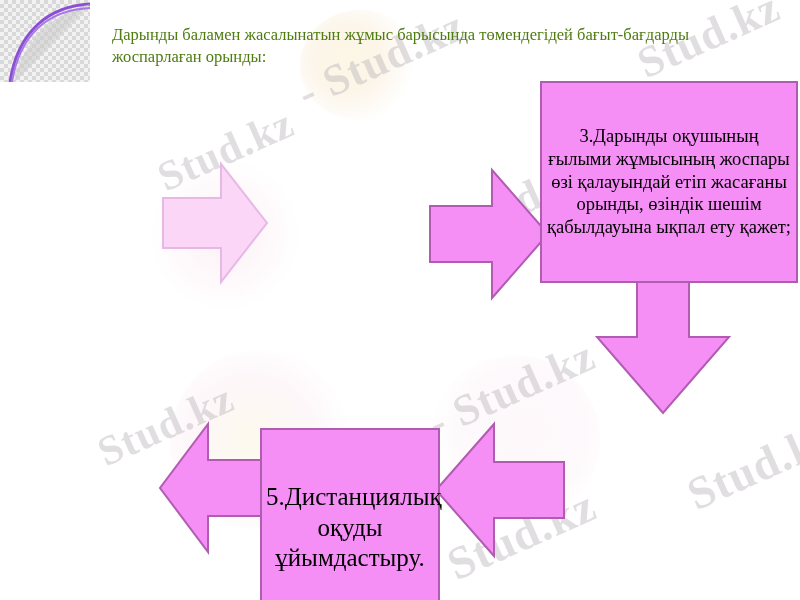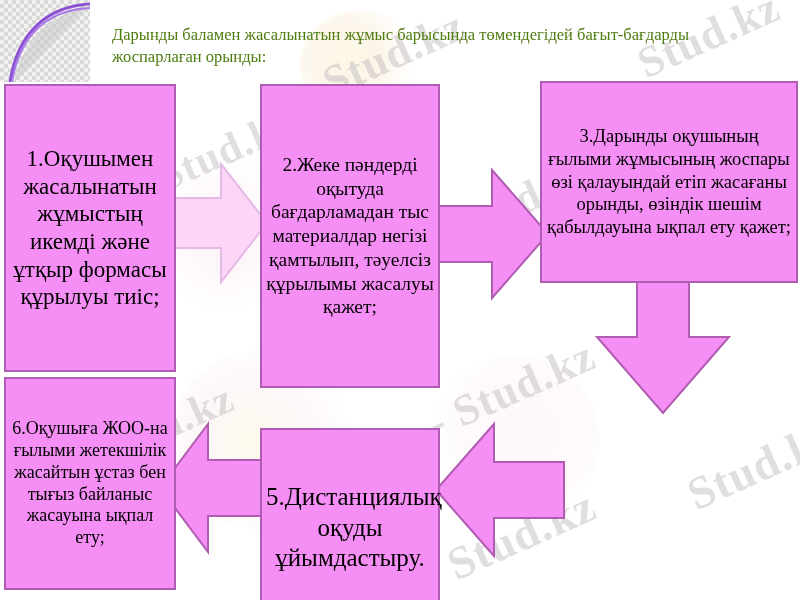--- a/index.html
+++ b/index.html
@@ -182,34 +182,25 @@
       <path d="M128,38 L58,38 L58,0 L0,66 L58,132 L58,94 L128,94 Z" fill="#f58ef5" stroke="#b05cb0" stroke-width="2"></path>
     </svg>
   </div>
 
   <div class="arrow" id="arrow-5-6">
     <svg viewBox="0 0 108 128" preserveAspectRatio="none">
       <path d="M108,36 L48,36 L48,0 L0,64 L48,128 L48,92 L108,92 Z" fill="#f58ef5" stroke="#b05cb0" stroke-width="2"></path>
     </svg>
   </div>
 
-  <div class="box" id="box1">
-    <span>1.Оқушымен жасалынатын жұмыстың икемді және ұтқыр формасы құрылуы тиіс;</span>
-  </div>
-
-  <div class="box" id="box2">
-    <span>2.Жеке пәндерді оқытуда бағдарламадан тыс материалдар негізі қамтылып, тәуелсіз құрылымы жасалуы қажет;</span>
-  </div>
+
 
   <div class="box" id="box3">
     <span>3.Дарынды оқушының ғылыми жұмысының жоспары өзі қалауындай етіп жасағаны орынды, өзіндік шешім қабылдауына ықпал ету қажет;</span>
   </div>
 
 
   <div class="box" id="box5">
     <span>5.Дистанциялық оқуды ұйымдастыру.</span>
   </div>
 
-  <div class="box" id="box6">
-    <span>6.Оқушыға ЖОО-на ғылыми жетекшілік жасайтын ұстаз бен тығыз байланыс жасауына ықпал ету;</span>
-  </div>
 
 </div>
 
 </body></html>

